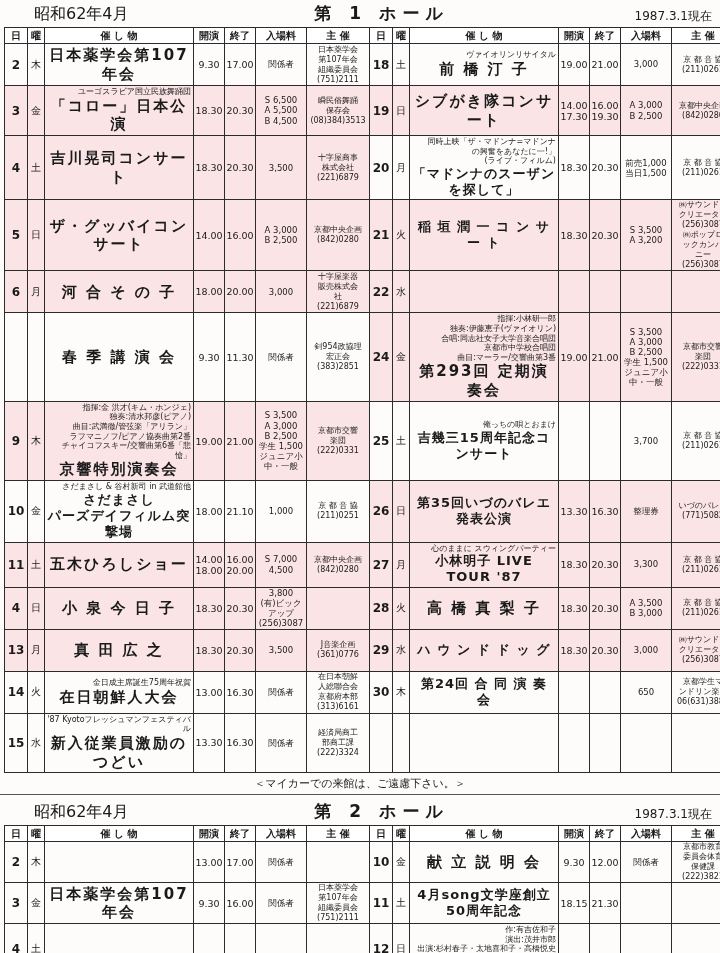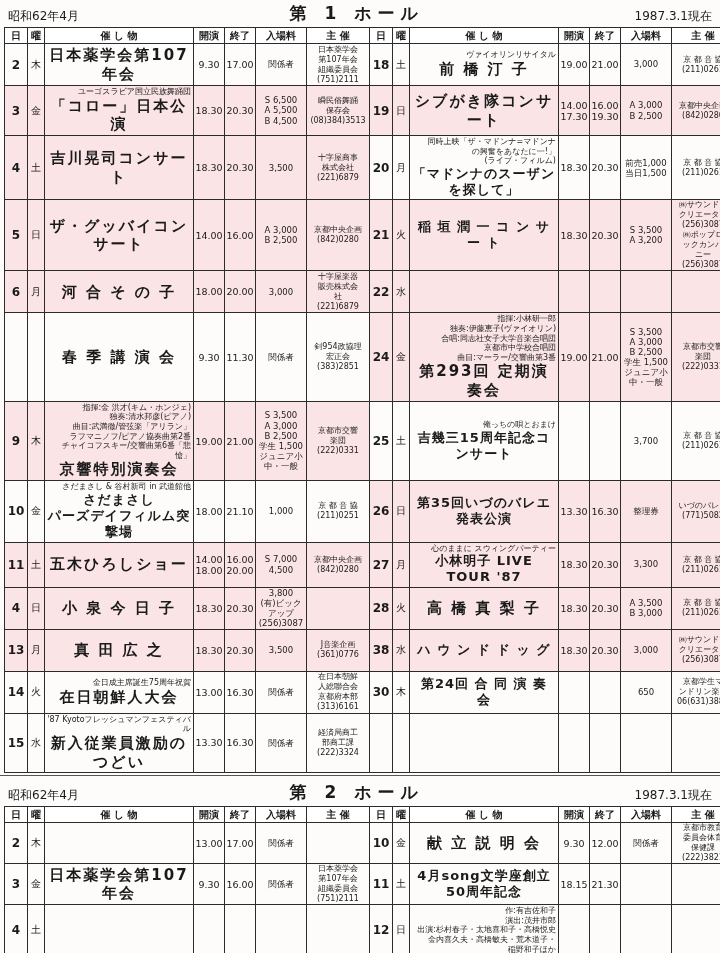--- a/index.html
+++ b/index.html
@@ -33,21 +33,21 @@
 
   .pink{background:#fbe4e6;}
 
   .banner{
     text-align:center;font-size:11px;padding:3px 0 1px 0;
   }
   .hall-title{
     display:flex;align-items:flex-end;justify-content:space-between;
     padding:0 4px 2px 4px;
   }
-  .hall-left{font-size:12px;}
+  .hall-left{font-size:16px;margin-left:26px;}
   .hall-center{font-size:17px;letter-spacing:6px;font-weight:bold;}
   .hall-right{font-size:12px;}
   .divider{border-top:1px solid #555;margin:2px 0 3px 0;}
   .wrap{padding:2px 4px 0 4px;}
   .evt-cell{padding:1px 2px;}
   .fee-col{font-size:8.5px;line-height:1.2;}
 </style>
 </head>
 <body>
 
@@ -371,21 +371,21 @@
               <div class="evt-main">真 田 広 之</div>
             </td>
             <td class="c-open pink"><span class="time">18.30</span></td>
             <td class="c-close pink"><span class="time">20.30</span></td>
             <td class="c-fee pink">
               <div class="fee-col">3,500</div>
             </td>
             <td class="c-host pink">
               <div class="host-lines">J音楽企画<br>(361)0776</div>
             </td>
-            <td class="c-day pink">38</td>
+            <td class="c-day pink">29</td>
             <td class="c-dow pink">水</td>
             <td class="c-evt evt-cell pink">
               <div class="evt-main sm">ハ ウ ン ド ド ッ グ</div>
             </td>
             <td class="c-open pink"><span class="time">18.30</span></td>
             <td class="c-close pink"><span class="time">20.30</span></td>
             <td class="c-fee pink">
               <div class="fee-col">3,000</div>
             </td>
             <td class="c-host pink">
@@ -440,20 +440,21 @@
             <td class="c-dow"></td>
             <td class="c-evt"></td>
             <td class="c-open"></td>
             <td class="c-close"></td>
             <td class="c-fee"></td>
             <td class="c-host"></td>
           </tr>
         </tbody>
       </table>
 
+    <div class="banner l2">＜マイカーでの来館は、ご遠慮下さい。＞</div>
   </div>
 
   <div class="divider"></div>
 
   <div class="wrap">
     <div class="hall-title">
       <div class="hall-left">昭和62年4月</div>
       <div class="hall-center">第 2 ホール</div>
       <div class="hall-right">1987.3.1現在</div>
     </div>

